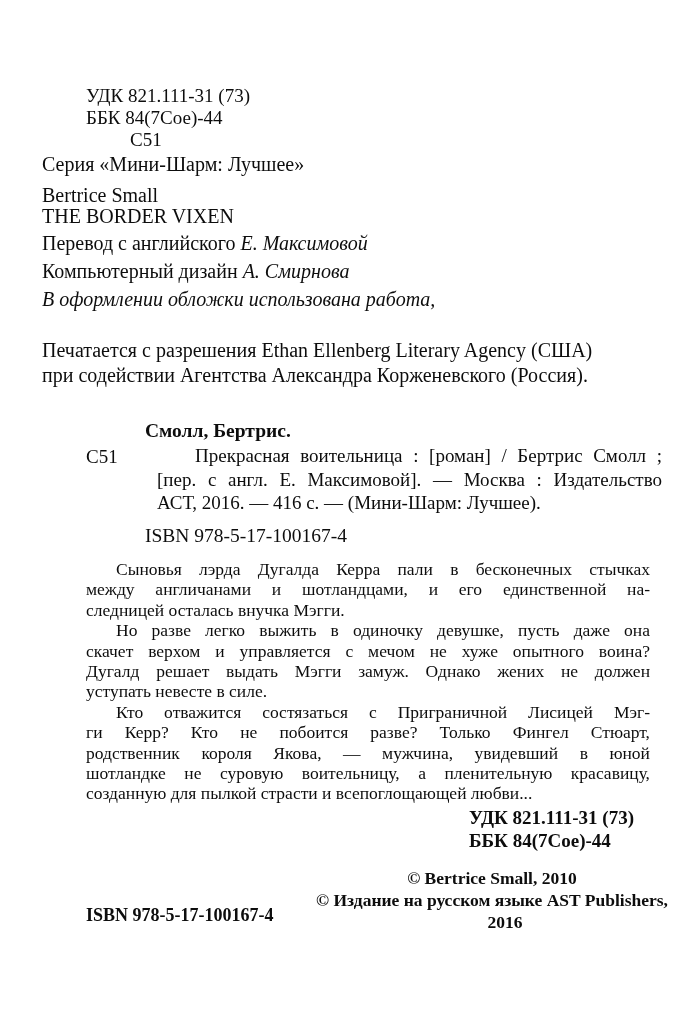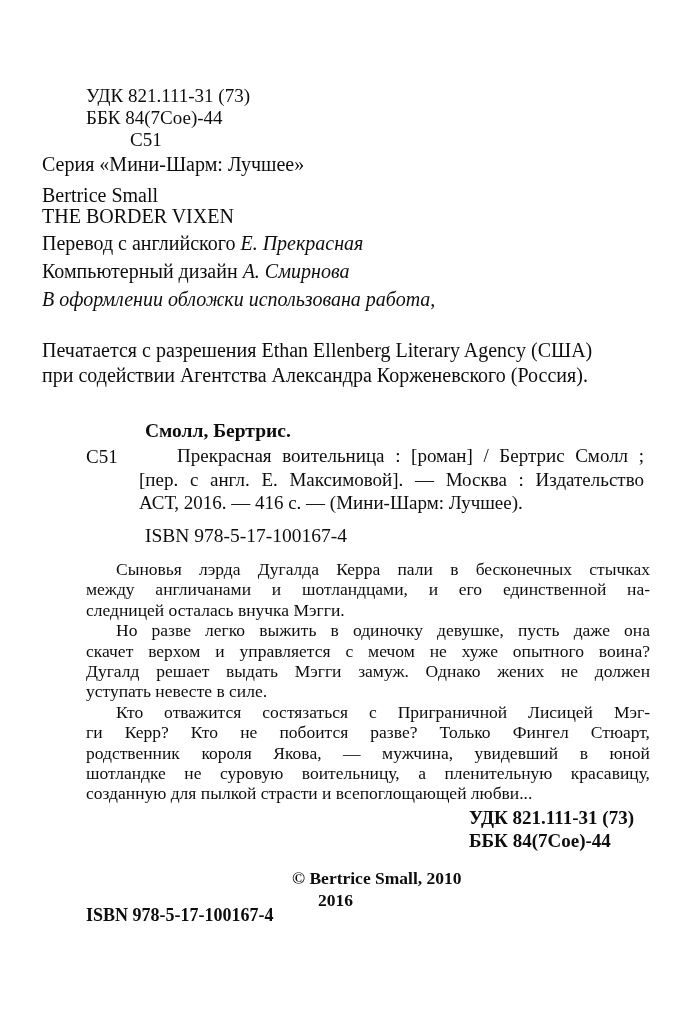--- a/index.html
+++ b/index.html
@@ -17,52 +17,52 @@
   .top-codes { left:86px; top:85px; font-size:19px; line-height:22px; white-space:nowrap; }
   .top-codes .sign { padding-left:44px; }
 
   
   .cline { left:42px; width:608px; text-align:left; font-size:20px; white-space:nowrap; }
   .it { font-style:italic; }
 
   
   .catalog-author { left:145px; top:420px; font-size:19.5px; font-weight:bold; white-space:nowrap;text-align:right; }
   .catalog-sign { left:86px; top:446px; font-size:19px; white-space:nowrap; }
-  .card { left:139px; top:444px; width:505px; font-size:19px; line-height:23.5px; }
+  .card { left:157px; top:444px; width:505px; font-size:19px; line-height:23.5px; }
   .jl { text-align:justify; text-align-last:justify; }
   .card .first { text-indent:38px; }
   .isbn-mid { left:145px; top:525px; font-size:19.5px; white-space:nowrap; }
 
   
   .annot { left:86px; top:559px; width:564px; font-size:17.5px; line-height:20.4px; }
   .annot .ind { text-indent:30px; }
   .annot .last { text-align:center; text-align-last:left; }
 
   
   .footer-codes { left:469px; top:806px; font-size:19px; font-weight:bold; line-height:23px; white-space:nowrap; }
-  .copyright { left:292px; top:867px; font-size:17.5px; font-weight:bold; line-height:22px; white-space:nowrap; }
+  .copyright { left:316px; top:867px; font-size:17.5px; font-weight:bold; line-height:22px; white-space:nowrap;text-align:center; }
   .copyright .year { padding-left:26px; }
   .footer-isbn { left:86px; top:905px; font-size:18px; font-weight:bold; white-space:nowrap; }
 </style>
 </head>
 <body>
 
 <div class="page">
 
   <div class="abs top-codes">
     <div>УДК 821.111-31 (73)</div>
     <div>ББК 84(7Сое)-44</div>
     <div class="sign">С51</div>
   </div>
 
   <div class="abs cline" style="top:153px">Серия «Мини-Шарм: Лучшее»</div>
   <div class="abs cline" style="top:184px">Bertrice Small</div>
   <div class="abs cline" style="top:205px">THE BORDER VIXEN</div>
 
-  <div class="abs cline" style="top:232px"><span>Перевод с английского </span><span class="it">Е. Прекрасная</span></div>
+  <div class="abs cline" style="top:232px"><span>Перевод с английского </span><span class="it">Е. Максимовой</span></div>
 
   <div class="abs cline" style="top:260px"><span>Компьютерный дизайн </span><span class="it">А. Смирнова</span></div>
 
   <div class="abs cline it" style="top:288px">В оформлении обложки использована работа,</div>
 
   <div class="abs cline" style="top:339px">Печатается с разрешения Ethan Ellenberg Literary Agency (США)</div>
   <div class="abs cline" style="top:364px">при содействии Агентства Александра Корженевского (Россия).</div>
 
   <div class="abs catalog-author">Смолл, Бертрис.</div>
   <div class="abs catalog-sign">С51</div>
@@ -90,18 +90,19 @@
     <div class="last">созданную для пылкой страсти и всепоглощающей любви...</div>
   </div>
 
   <div class="abs footer-codes">
     <div>УДК 821.111-31 (73)</div>
     <div>ББК 84(7Сое)-44</div>
   </div>
 
   <div class="abs copyright">
     <div>© Bertrice Small, 2010</div>
+    <div>© Издание на русском языке AST Publishers,</div>
     <div class="year">2016</div>
   </div>
 
   <div class="abs footer-isbn">ISBN 978-5-17-100167-4</div>
 
 </div>
 
 </body></html>

